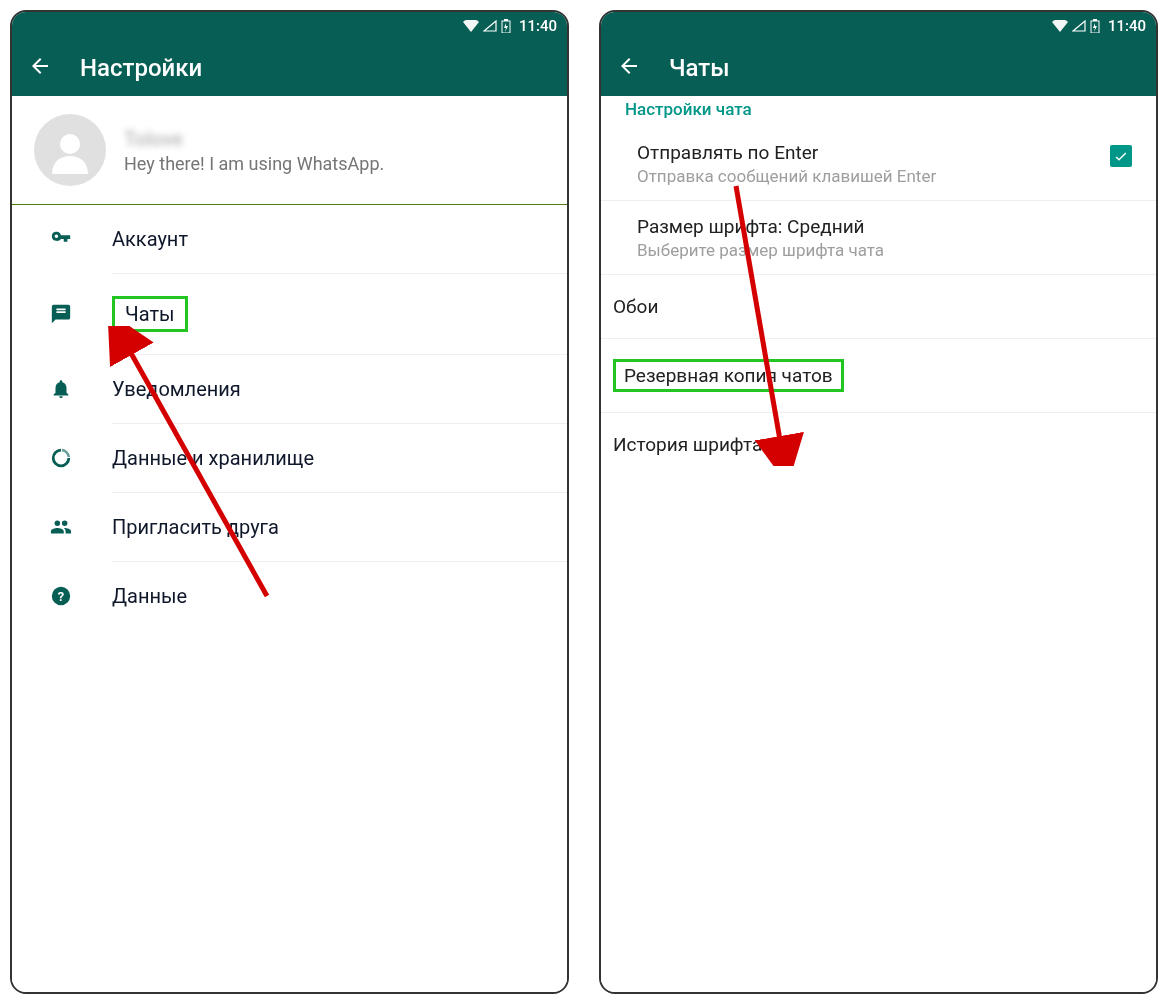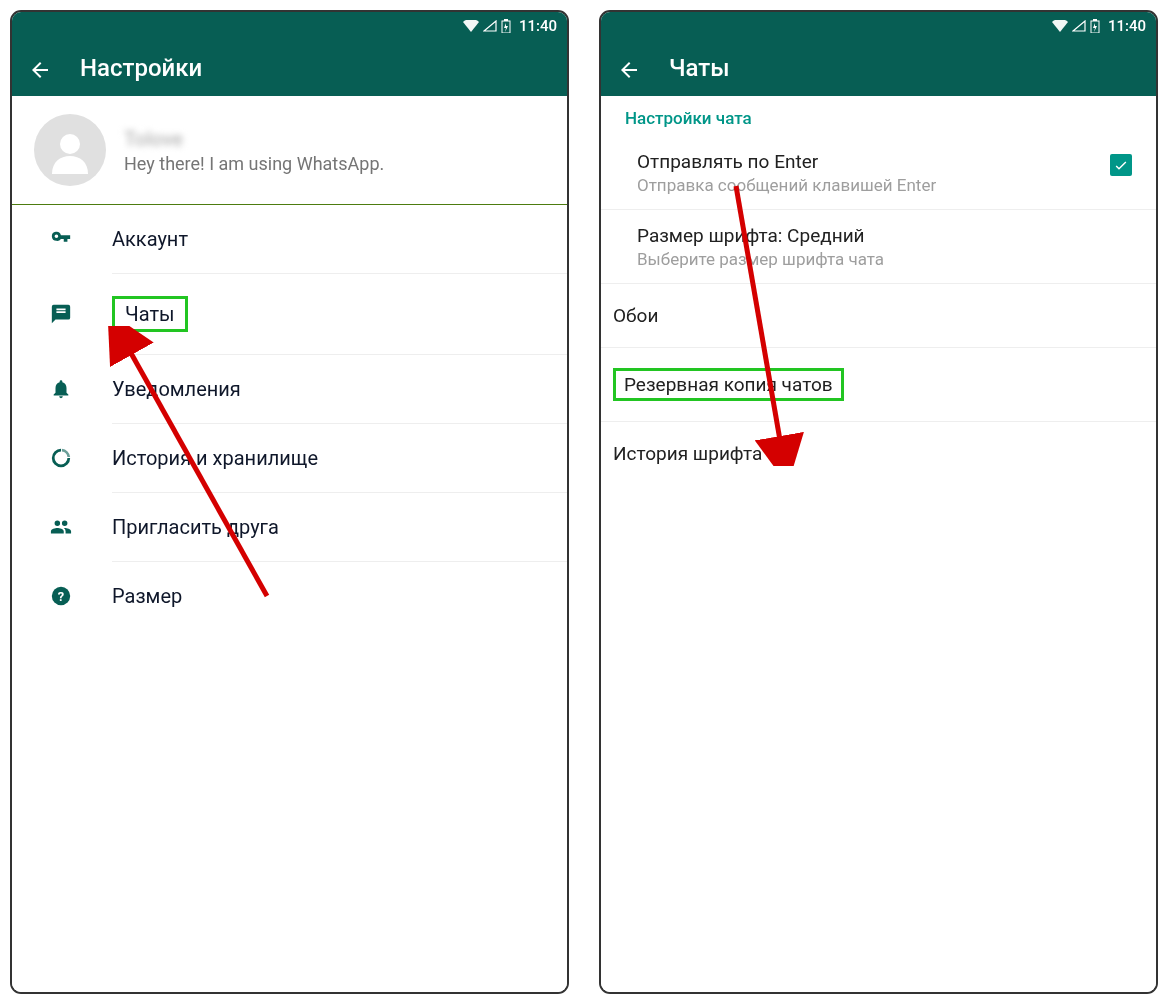--- a/index.html
+++ b/index.html
@@ -8,21 +8,21 @@
   background: #ffffff;
   font-family: Roboto, -apple-system, Arial, sans-serif;
   display: flex;
   gap: 30px;
   padding: 10px;
 }
 .phone {
   width: 555px;
   height: 980px;
   border: 2px solid #333;
-  border-radius: 11px;
+  border-radius: 16px;
   overflow: hidden;
   display: flex;
   flex-direction: column;
   background: #fff;
   position: relative;
 }
 .status-bar {
   background: #075E54;
   height: 28px;
   color: #fff;
@@ -31,21 +31,21 @@
   align-items: center;
   padding: 0 10px;
   font-size: 15px;
   gap: 4px;
 }
 .status-bar .time { font-weight: 500; margin-left: 4px; }
 .app-bar {
   background: #075E54;
   color: #fff;
   display: flex;
-  align-items: flex-end;
+  align-items: flex-start;
   padding: 14px 16px;
   gap: 28px;
 }
 .app-bar .back-arrow { font-size: 26px; }
 .app-bar .title { font-size: 24px; font-weight: 500; }
 .content {
   flex: 1;
   background: #fff;
   position: relative;
 }
@@ -106,21 +106,21 @@
   display: inline-block;
 }
 .red-arrow {
   position: absolute;
   pointer-events: none;
 }
 .section-header {
   color: #009688;
   font-size: 17px;
   font-weight: 500;
-  padding: 12px 24px 8px;
+  padding: 3px 24px 8px;
 }
 .chat-row {
   padding: 14px 36px;
   border-bottom: 1px solid #eee;
   position: relative;
 }
 .chat-row .title2 {
   font-size: 19px;
   color: #212121;
   margin-bottom: 2px;
@@ -230,38 +230,38 @@
         </span>
         <span class="label">Уведомления</span>
       </div>
       <div class="list-row">
         <span class="icon">
           <svg width="22" height="22" viewBox="0 0 24 24">
               <path fill="#075E54" d="M12 2a10 10 0 1 0 10 10h-3a7 7 0 1 1-7-7z"></path>
               <path fill="#075E54" d="M13 2v3a7 7 0 0 1 6 6h3A10 10 0 0 0 13 2z" opacity=".6"></path>
             </svg>
         </span>
-        <span class="label">История и хранилище</span>
+        <span class="label">Данные и хранилище</span>
       </div>
       <div class="list-row">
         <span class="icon">
           <svg width="22" height="22" viewBox="0 0 24 24">
               <path fill="#075E54" d="M16 11a3 3 0 1 0-3-3 3 3 0 0 0 3 3zm-8 0a3 3 0 1 0-3-3 3 3 0 0 0 3 3zm0 2c-2.33 0-7 1.17-7 3.5V19h14v-2.5C15 14.17 10.33 13 8 13zm8 0c-.29 0-.62.02-.97.05A4.22 4.22 0 0 1 17 16.5V19h6v-2.5c0-2.33-4.67-3.5-7-3.5z"></path>
             </svg>
         </span>
         <span class="label">Пригласить друга</span>
       </div>
       <div class="list-row last">
         <span class="icon">
           <svg width="22" height="22" viewBox="0 0 24 24">
               <circle cx="12" cy="12" r="10" fill="#075E54"></circle>
               <text x="12" y="17" text-anchor="middle" fill="#fff" font-size="14" font-weight="bold">?</text>
             </svg>
         </span>
-        <span class="label">Размер</span>
+        <span class="label">Данные</span>
       </div>
     </div>
 
     <svg class="red-arrow" style="left:90px;top:230px;" width="180" height="280">
       <defs>
           <marker id="ah1" markerWidth="10" markerHeight="10" refX="2" refY="5" orient="auto">
             <path d="M0 0L10 5L0 10z" fill="#d40000"></path>
           </marker>
         </defs>
       <line x1="165" y1="270" x2="25" y2="20" stroke="#d40000" stroke-width="5" marker-end="url(#ah1)"></line>

